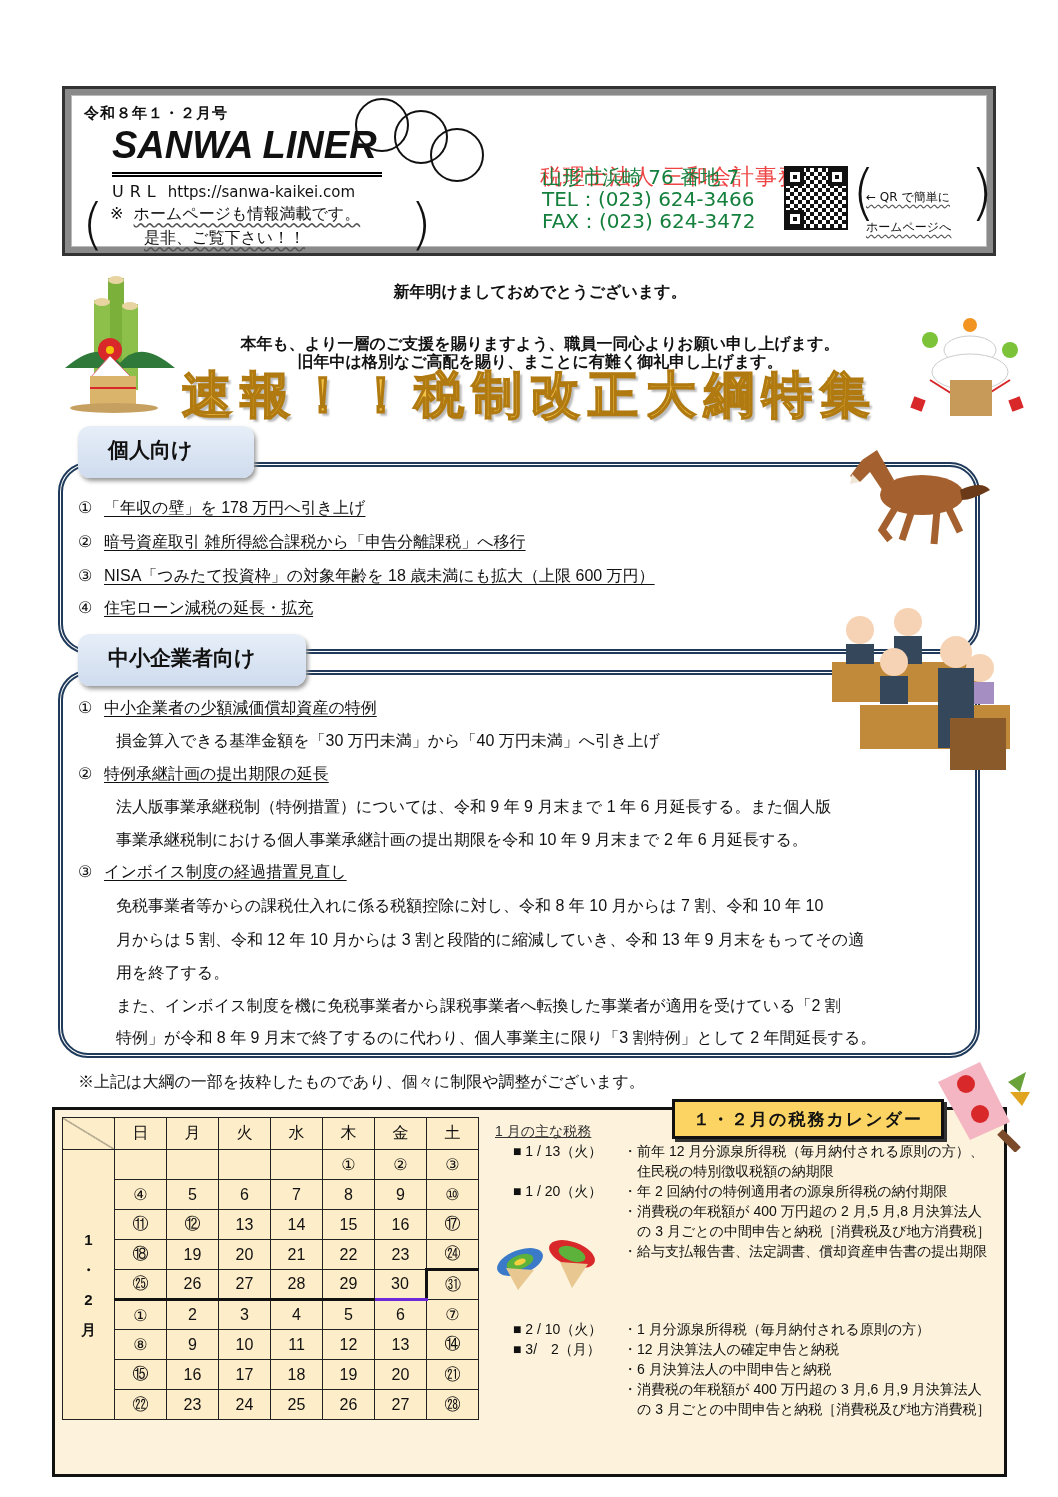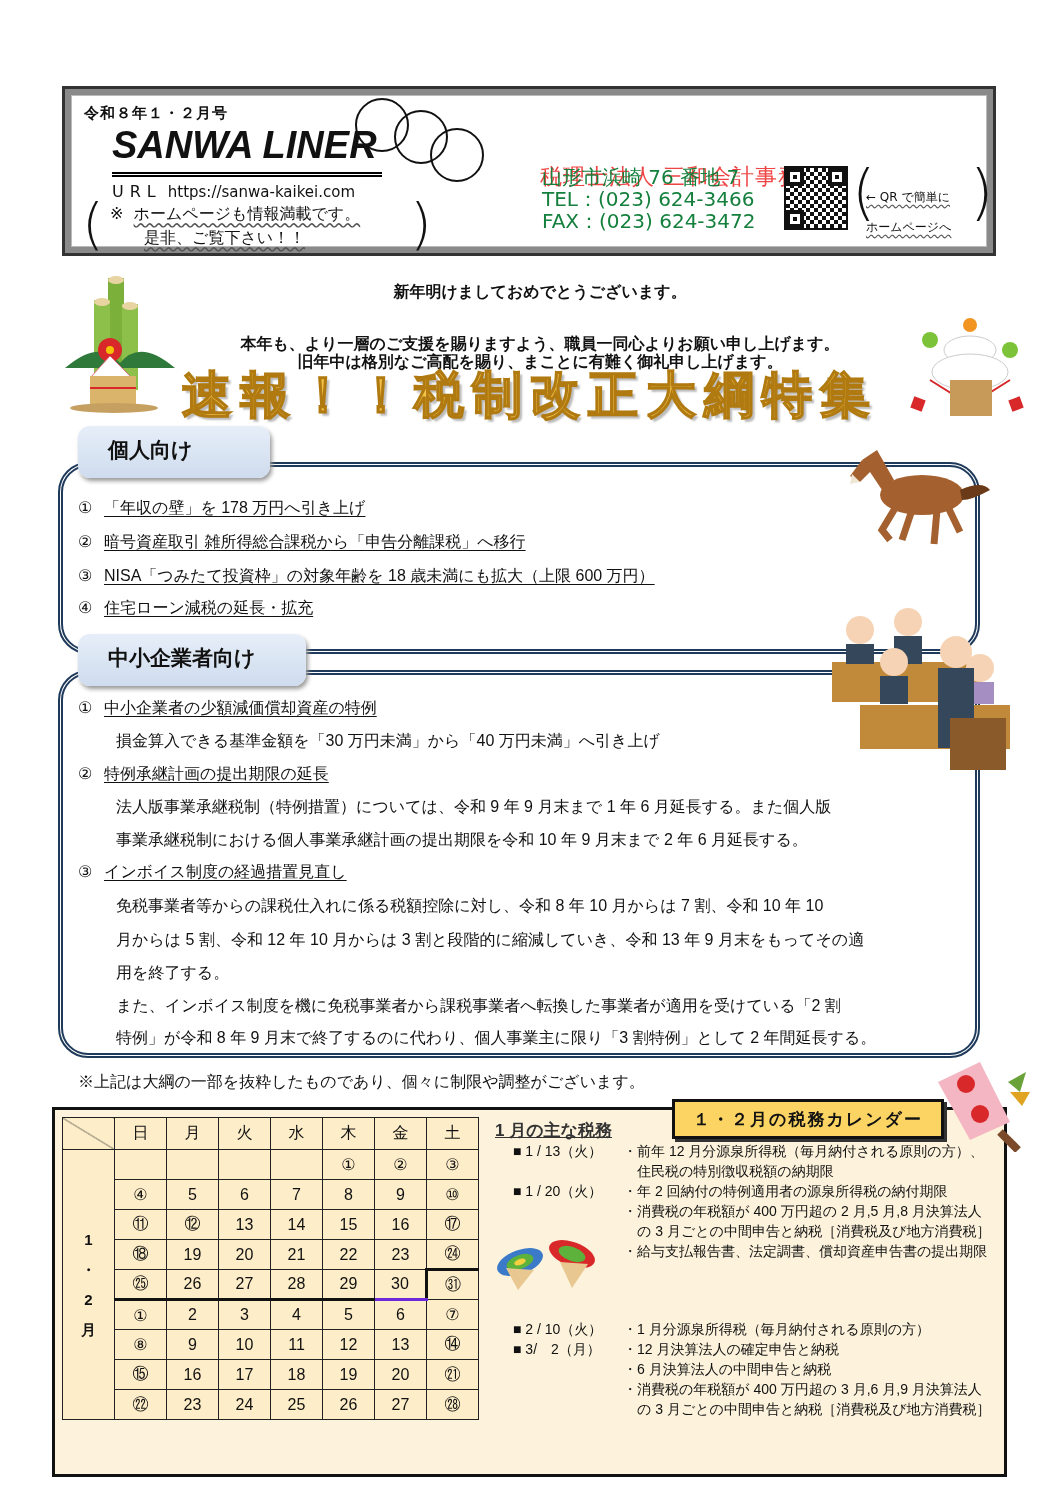--- a/index.html
+++ b/index.html
@@ -42,21 +42,21 @@
 
   
   .cal-box { left: 52px; top: 1107px; width: 955px; height: 370px; border: 3px solid #111; background: #fdf3dc; }
   .cal-table { left: 62px; top: 1117px; border-collapse: collapse; background: #fdedc8; }
   .cal-table td, .cal-table th { border: 1px solid #222; width: 52px; height: 30px; text-align: center; font-size: 16px; font-weight: normal; font-family: "Liberation Sans", sans-serif; }
   .cal-table th { height: 32px; }
   .cal-table .corner { width: 52px; background: linear-gradient(to top right, transparent 49%, #222 50%, transparent 51%); }
   .cal-table .month { width: 52px; font-weight: bold; font-size: 15px; line-height: 30px; }
   .tax-title { left: 672px; top: 1099px; width: 272px; height: 40px; background: #fcd463; border: 3px solid #111; box-shadow: 3px 3px 0 #333; text-align: center; font-weight: bold; font-size: 17px; line-height: 34px; letter-spacing: 2px; }
   .tax-list { left: 495px; font-size: 14px; font-family: "Liberation Sans", sans-serif; line-height: 20px; }
-  .tax-head { font-weight: bold; text-decoration: underline; color:#333; font-size: 17px; }
+  .tax-head { font-weight: normal; text-decoration: underline; color:#333; font-size: 14px; }
   .tax-row { display: flex; margin-left: 18px; }
   .tax-row .d { width: 110px; white-space: pre; }
   .tax-row .t { flex: 1; }
 </style>
 </head>
 <body>
 
 <div class="abs header">
   <div class="header-inner">
     <div class="abs issue">令和８年１・２月号</div>
@@ -123,21 +123,21 @@
   <circle cx="60" cy="15" r="7" fill="#f29422"></circle>
   <ellipse cx="60" cy="40" rx="26" ry="14" fill="#fff" stroke="#ccc"></ellipse>
   <ellipse cx="60" cy="62" rx="38" ry="18" fill="#fff" stroke="#ccc"></ellipse>
   <path d="M20 70 L60 95 L100 70" fill="none" stroke="#d8282a" stroke-width="2"></path>
   <rect x="40" y="70" width="42" height="36" fill="#c89a5a"></rect>
   <rect x="2" y="88" width="12" height="12" fill="#d8282a" transform="rotate(20 8 94)"></rect>
   <rect x="100" y="88" width="12" height="12" fill="#d8282a" transform="rotate(-20 106 94)"></rect>
 </svg>
 
 <div class="abs frame" style="left:58px;top:462px;width:922px;height:192px;"></div>
-<div class="abs tab" style="left:78px;top:426px;width:192px;height:52px;">個人向け</div>
+<div class="abs tab" style="left:78px;top:426px;width:176px;height:52px;">個人向け</div>
 
 <div class="abs item" style="left:78px;top:498px;">
   <span class="num">①</span><u>「年収の壁」を 178 万円へ引き上げ</u>
 </div>
 <div class="abs item" style="left:78px;top:532px;">
   <span class="num">②</span><u>暗号資産取引 雑所得総合課税から「申告分離課税」へ移行</u>
 </div>
 <div class="abs item" style="left:78px;top:566px;">
   <span class="num">③</span><u>NISA「つみたて投資枠」の対象年齢を 18 歳未満にも拡大（上限 600 万円）</u>
 </div>

